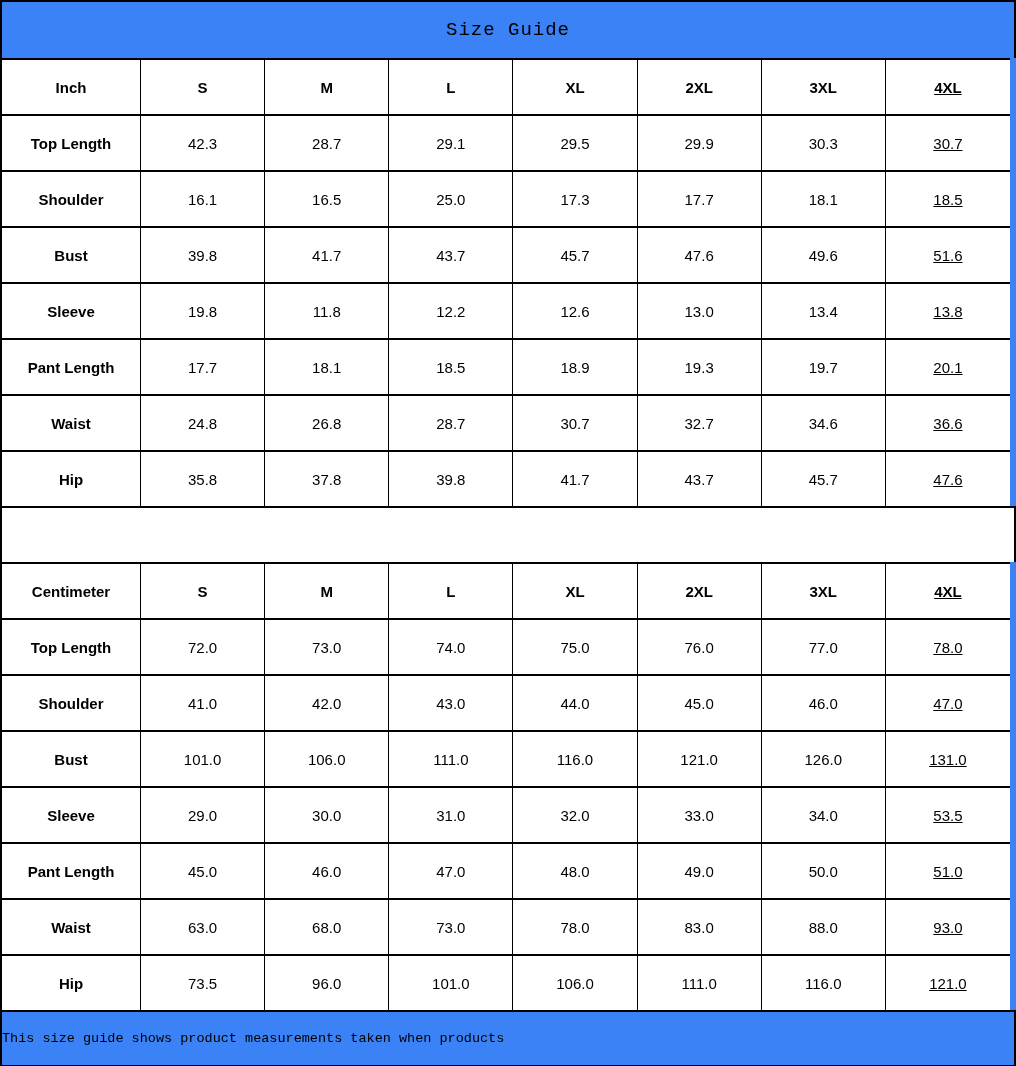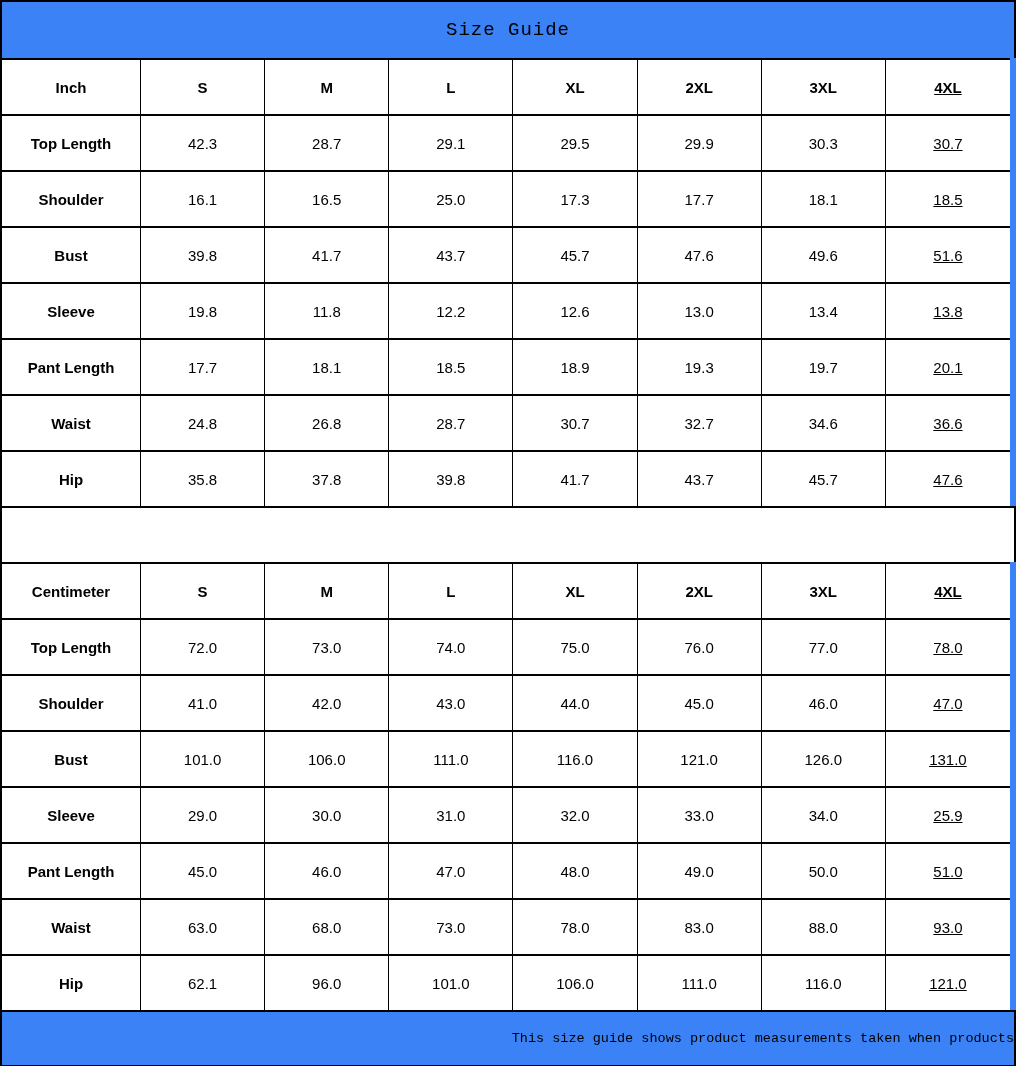--- a/index.html
+++ b/index.html
@@ -51,27 +51,26 @@
     border-left: 2px solid #000;
     border-right: 2px solid #000;
     border-top: 2px solid #000;
     background: #fff;
   }
   .footer-box {
     height: 57px;
     border: 2px solid #000;
     display: flex;
     flex-direction: column;
-    align-items: flex-end;
+    align-items: flex-start;
     justify-content: center;
     font-family: "Liberation Mono", "DejaVu Sans Mono", monospace;
     font-size: 13.5px;
     line-height: 19px;
     color: #000;
-    padding-left: 16px;
   }
   .footer-box .note-lines { text-align: left; }
 </style>
 </head>
 <body>
 
 <div class="sheet">
 
   <div class="title-box">Size Guide</div>
 
@@ -202,21 +201,21 @@
       <div class="cell">131.0</div>
     </div>
     <div class="row">
       <div class="cell label">Sleeve</div>
       <div class="cell">29.0</div>
       <div class="cell">30.0</div>
       <div class="cell">31.0</div>
       <div class="cell">32.0</div>
       <div class="cell">33.0</div>
       <div class="cell">34.0</div>
-      <div class="cell">25.9</div>
+      <div class="cell">53.5</div>
     </div>
     <div class="row">
       <div class="cell label">Pant Length</div>
       <div class="cell">45.0</div>
       <div class="cell">46.0</div>
       <div class="cell">47.0</div>
       <div class="cell">48.0</div>
       <div class="cell">49.0</div>
       <div class="cell">50.0</div>
       <div class="cell">51.0</div>
@@ -226,21 +225,21 @@
       <div class="cell">63.0</div>
       <div class="cell">68.0</div>
       <div class="cell">73.0</div>
       <div class="cell">78.0</div>
       <div class="cell">83.0</div>
       <div class="cell">88.0</div>
       <div class="cell">93.0</div>
     </div>
     <div class="row">
       <div class="cell label">Hip</div>
-      <div class="cell">62.1</div>
+      <div class="cell">73.5</div>
       <div class="cell">96.0</div>
       <div class="cell">101.0</div>
       <div class="cell">106.0</div>
       <div class="cell">111.0</div>
       <div class="cell">116.0</div>
       <div class="cell">121.0</div>
     </div>
   </div>
 
   <div class="footer-box">

